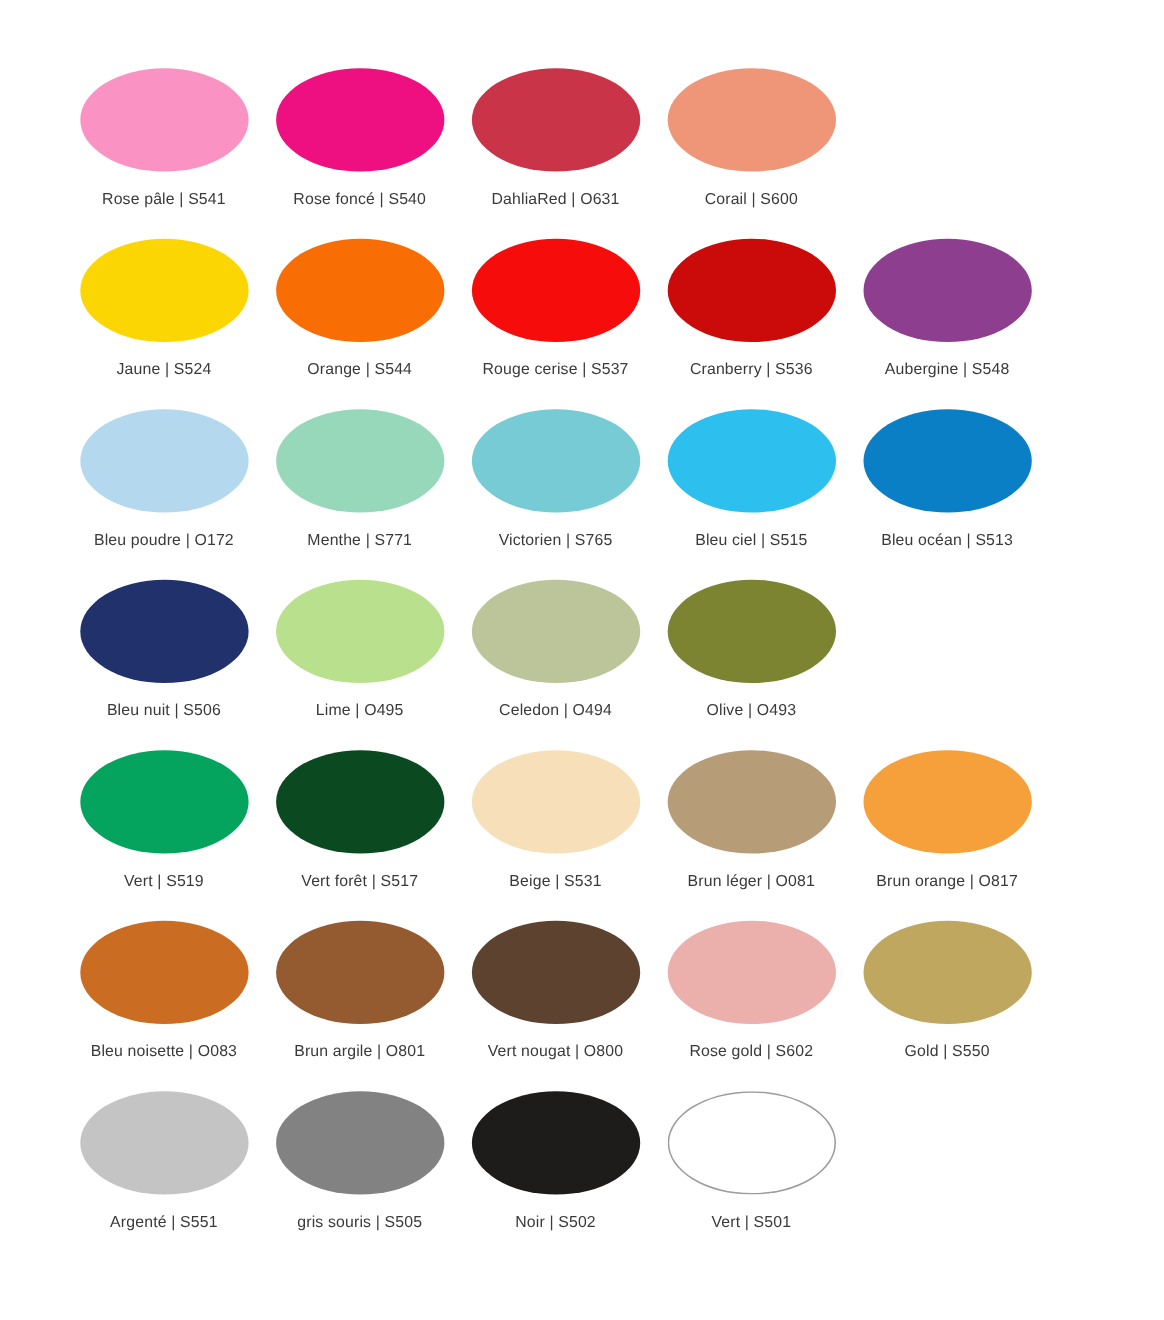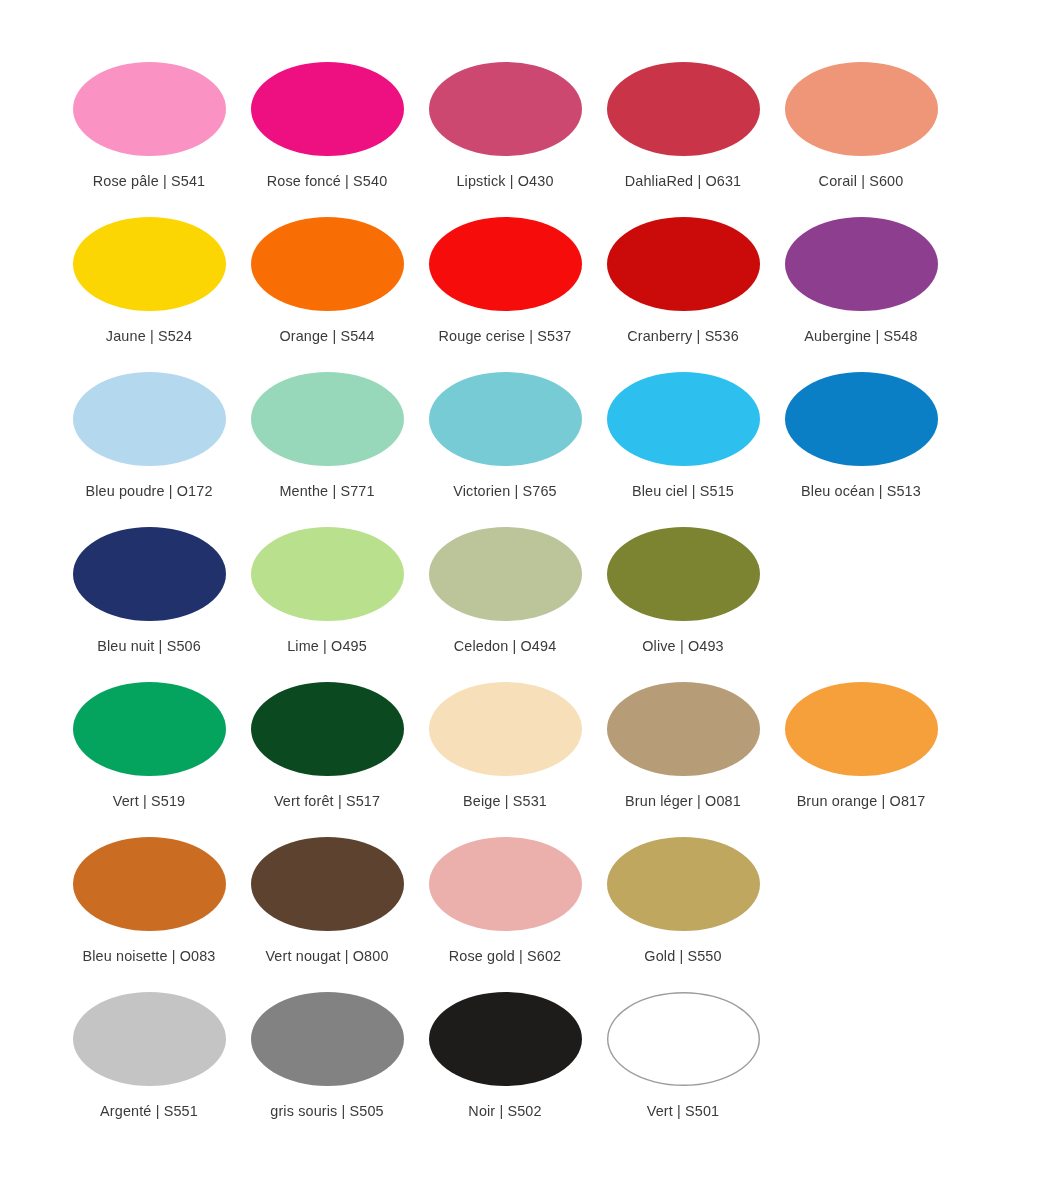--- a/index.html
+++ b/index.html
@@ -62,24 +62,20 @@
     <div class="swatch-row">
       <div class="swatch-cell">
         <div class="swatch-oval" style="background: rgb(250, 147, 195);"></div>
         <div class="swatch-label">Rose pâle | S541</div>
       </div>
       <div class="swatch-cell">
         <div class="swatch-oval" style="background: rgb(238, 15, 128);"></div>
         <div class="swatch-label">Rose foncé | S540</div>
       </div>
       <div class="swatch-cell">
-        <div class="swatch-oval" style="background: rgb(204, 72, 112);"></div>
-        <div class="swatch-label">Lipstick | O430</div>
-      </div>
-      <div class="swatch-cell">
         <div class="swatch-oval" style="background: rgb(201, 52, 73);"></div>
         <div class="swatch-label">DahliaRed | O631</div>
       </div>
       <div class="swatch-cell">
         <div class="swatch-oval" style="background: rgb(238, 150, 119);"></div>
         <div class="swatch-label">Corail | S600</div>
       </div>
     </div>
     <div class="swatch-row">
       <div class="swatch-cell">
@@ -162,20 +158,24 @@
       </div>
       <div class="swatch-cell">
         <div class="swatch-oval" style="background: rgb(245, 160, 59);"></div>
         <div class="swatch-label">Brun orange | O817</div>
       </div>
     </div>
     <div class="swatch-row">
       <div class="swatch-cell">
         <div class="swatch-oval" style="background: rgb(203, 108, 35);"></div>
         <div class="swatch-label">Bleu noisette | O083</div>
+      </div>
+      <div class="swatch-cell">
+        <div class="swatch-oval" style="background: rgb(148, 90, 48);"></div>
+        <div class="swatch-label">Brun argile | O801</div>
       </div>
       <div class="swatch-cell">
         <div class="swatch-oval" style="background: rgb(92, 66, 47);"></div>
         <div class="swatch-label">Vert nougat | O800</div>
       </div>
       <div class="swatch-cell">
         <div class="swatch-oval" style="background: rgb(235, 175, 172);"></div>
         <div class="swatch-label">Rose gold | S602</div>
       </div>
       <div class="swatch-cell">

